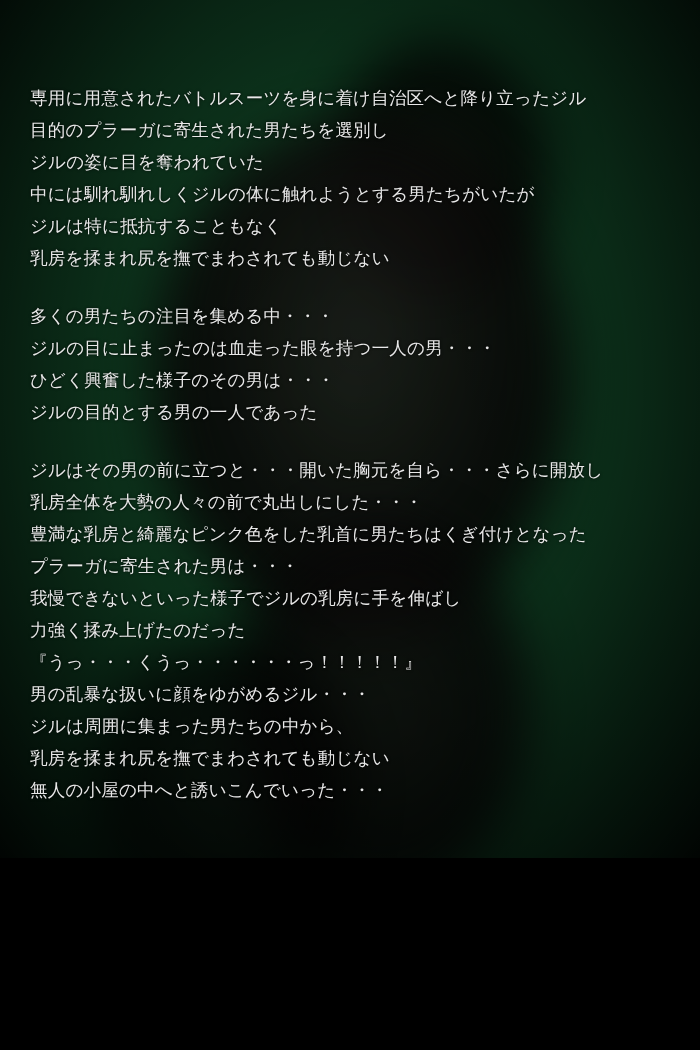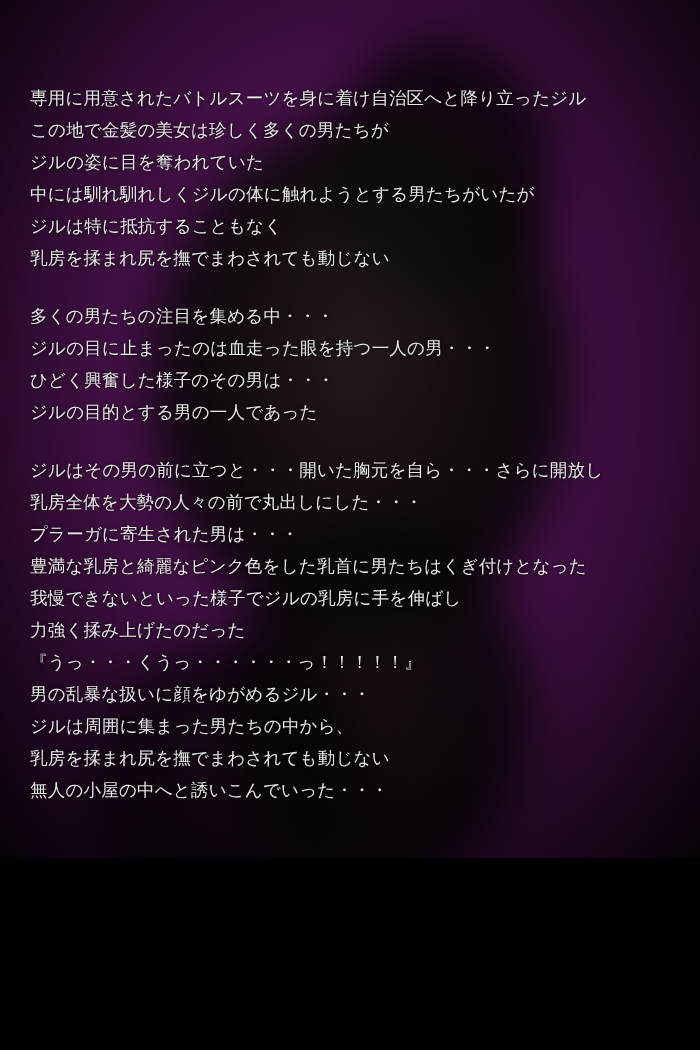--- a/index.html
+++ b/index.html
@@ -10,21 +10,21 @@
   body {
     width: 700px;
     height: 1050px;
     overflow: hidden;
     font-family: "DejaVu Sans", "Liberation Sans", sans-serif;
   }
   .page {
     position: relative;
     width: 700px;
     height: 858px;
-    background: #701a75;
+    background: #14532d;
     overflow: hidden;
   }
   
   .bg-art {
     position: absolute;
     inset: 0;
     overflow: hidden;
     pointer-events: none;
   }
   .bg-art .blob {
@@ -96,39 +96,39 @@
     <div class="blob b1"></div>
     <div class="blob b2"></div>
     <div class="blob b4"></div>
     <div class="vignette"></div>
   </div>
 
   <div class="text-layer">
 
     <div class="para">
       <div class="line">専用に用意されたバトルスーツを身に着け自治区へと降り立ったジル</div>
-      <div class="line">この地で金髪の美女は珍しく多くの男たちが</div>
+      <div class="line">目的のプラーガに寄生された男たちを選別し</div>
       <div class="line">ジルの姿に目を奪われていた</div>
       <div class="line">中には馴れ馴れしくジルの体に触れようとする男たちがいたが</div>
       <div class="line">ジルは特に抵抗することもなく</div>
       <div class="line">乳房を揉まれ尻を撫でまわされても動じない</div>
     </div>
 
     <div class="para">
       <div class="line">多くの男たちの注目を集める中・・・</div>
       <div class="line">ジルの目に止まったのは血走った眼を持つ一人の男・・・</div>
       <div class="line">ひどく興奮した様子のその男は・・・</div>
       <div class="line">ジルの目的とする男の一人であった</div>
     </div>
 
     <div class="para">
       <div class="line">ジルはその男の前に立つと・・・開いた胸元を自ら・・・さらに開放し</div>
       <div class="line">乳房全体を大勢の人々の前で丸出しにした・・・</div>
+      <div class="line">豊満な乳房と綺麗なピンク色をした乳首に男たちはくぎ付けとなった</div>
       <div class="line">プラーガに寄生された男は・・・</div>
-      <div class="line">豊満な乳房と綺麗なピンク色をした乳首に男たちはくぎ付けとなった</div>
       <div class="line">我慢できないといった様子でジルの乳房に手を伸ばし</div>
       <div class="line">力強く揉み上げたのだった</div>
       <div class="line">『うっ・・・くうっ・・・・・・っ！！！！！』</div>
       <div class="line">男の乱暴な扱いに顔をゆがめるジル・・・</div>
       <div class="line">ジルは周囲に集まった男たちの中から、</div>
       <div class="line">乳房を揉まれ尻を撫でまわされても動じない</div>
       <div class="line">無人の小屋の中へと誘いこんでいった・・・</div>
     </div>
 
   </div>

